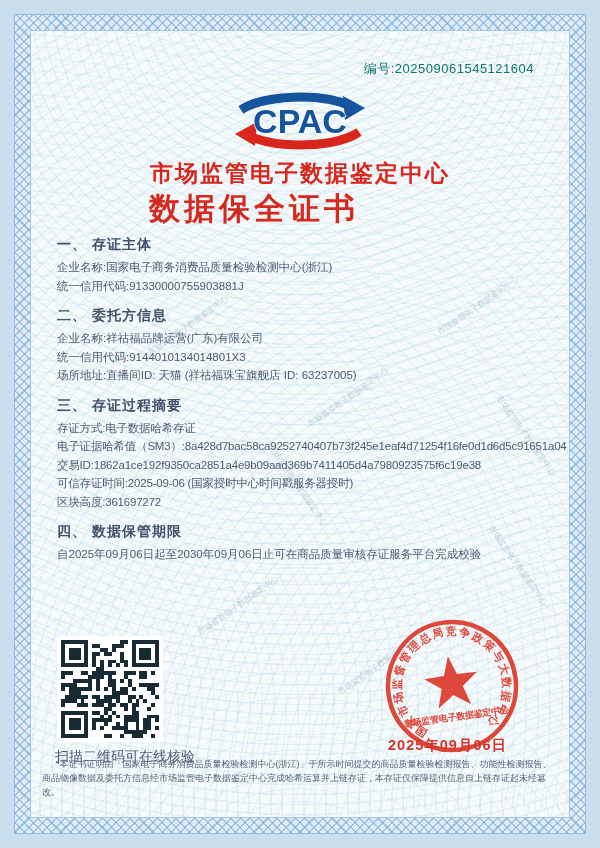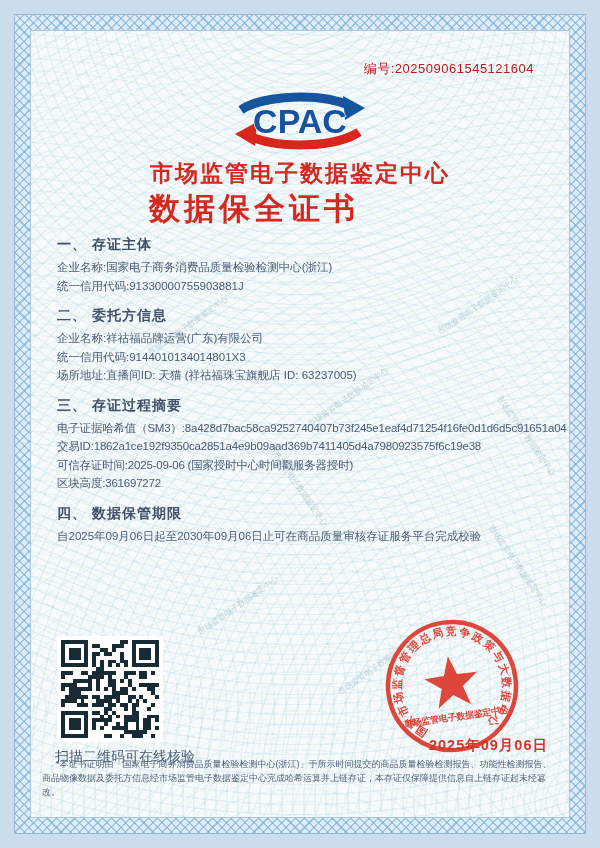--- a/index.html
+++ b/index.html
@@ -24,42 +24,42 @@
     border:1px solid #a9c9e4;
     background-color:#f6fafc;
     background-image:
       repeating-radial-gradient(circle at 50% -6%, rgba(150,195,235,.18) 0 1.5px, transparent 1.5px 10px),
       repeating-radial-gradient(circle at 102% 98%, rgba(140,205,175,.16) 0 1.5px, transparent 1.5px 11px),
       repeating-radial-gradient(circle at -4% 86%, rgba(140,205,175,.12) 0 1.5px, transparent 1.5px 12px),
       repeating-radial-gradient(circle at 50% 118%, rgba(150,195,235,.12) 0 1.5px, transparent 1.5px 13px);
   }
   .serial{
     position:absolute;top:60px;right:66px;
-    font-size:13px;color:#b91c1c;letter-spacing:.5px;
+    font-size:13px;color:#0f766e;letter-spacing:.5px;
   }
   .logo-wrap{position:absolute;top:86px;left:0;width:600px;text-align:center;}
   .org-title{
     position:absolute;top:158px;left:0;width:600px;text-align:center;
     font-size:23px;font-weight:bold;color:#d5281e;letter-spacing:2px;
   }
   .cert-title{
     position:absolute;top:188px;left:0;width:508px;text-align:center;
     font-size:31px;font-weight:bold;color:#d5281e;letter-spacing:4px;
   }
   .content{position:absolute;left:57px;top:236px;width:492px;color:#4c5a74;}
   .sec-h{font-size:14px;font-weight:bold;color:#42506a;margin:0 0 7px 0;letter-spacing:1px;}
   .content p{margin:0 0 6px 0;font-size:11.5px;line-height:12.5px;white-space:nowrap;}
   .sec{margin-bottom:15px;}
   .sec3 p{letter-spacing:-.2px;}
   .sec4{}
   .qr-box{position:absolute;left:57px;top:636px;width:106px;height:106px;background:#fff;}
   .qr-caption{position:absolute;left:55px;top:748px;font-size:14px;color:#4c5a74;}
   .stamp{position:absolute;left:376px;top:610px;width:152px;height:152px;transform:rotate(-8deg);opacity:.92;}
   .stamp-date{
-    position:absolute;left:388px;top:736px;width:160px;text-align:right;
+    position:absolute;left:388px;top:736px;width:160px;text-align:left;
     font-size:14.5px;font-weight:bold;color:#d5342a;letter-spacing:1px;
   }
   .footnote{
     position:absolute;left:42px;right:42px;top:757px;
     font-size:9px;line-height:14px;color:#55627c;text-indent:14px;
   }
   .wm{
     position:absolute;font-size:8px;color:rgba(125,155,180,.45);
     transform:rotate(-35deg);white-space:nowrap;pointer-events:none;
   }
@@ -106,20 +106,21 @@
 
     <div class="sec">
       <div class="sec-h">二、 委托方信息</div>
       <p>企业名称:祥祜福品牌运营(广东)有限公司</p>
       <p>统一信用代码:9144010134014801X3</p>
       <p>场所地址:直播间ID: 天猫 (祥祜福珠宝旗舰店 ID: 63237005)</p>
     </div>
 
     <div class="sec sec3">
       <div class="sec-h">三、 存证过程摘要</div>
+      <p>存证方式:电子数据哈希存证</p>
       <p>电子证据哈希值（SM3）:8a428d7bac58ca9252740407b73f245e1eaf4d71254f16fe0d1d6d5c91651a04</p>
       <p>交易ID:1862a1ce192f9350ca2851a4e9b09aad369b7411405d4a7980923575f6c19e38</p>
       <p>可信存证时间:2025-09-06 (国家授时中心时间戳服务器授时)</p>
       <p>区块高度:361697272</p>
     </div>
 
     <div class="sec sec4">
       <div class="sec-h">四、 数据保管期限</div>
       <p>自2025年09月06日起至2030年09月06日止可在商品质量审核存证服务平台完成校验</p>
     </div>

